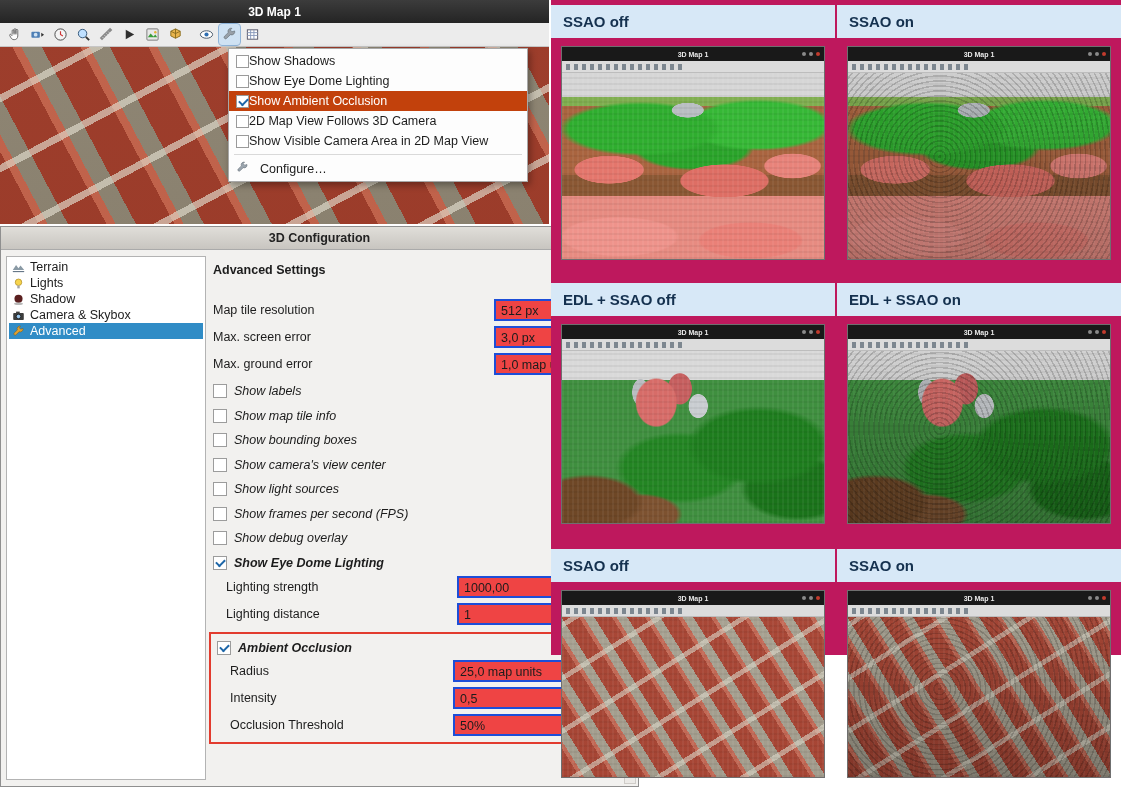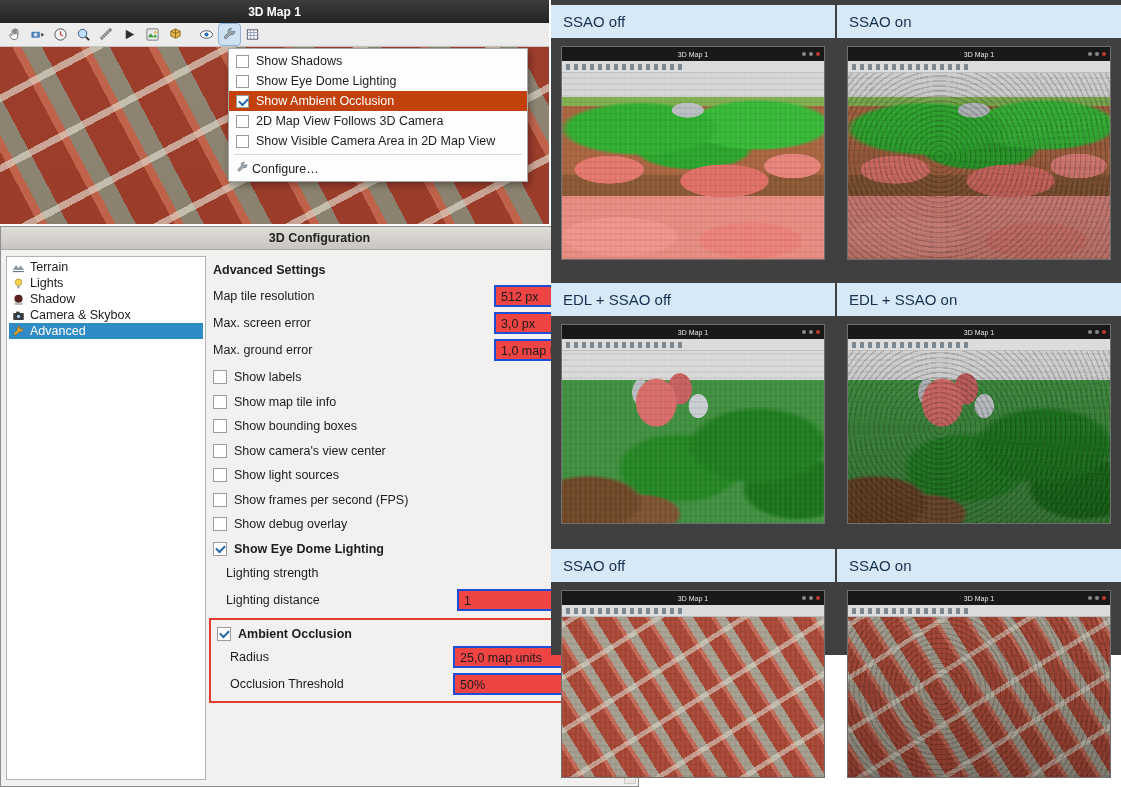--- a/index.html
+++ b/index.html
@@ -28,29 +28,29 @@
       repeating-linear-gradient(62deg, rgba(158,58,40,.95) 0 34px, rgba(196,98,74,.95) 34px 42px, rgba(143,134,116,.85) 42px 60px),
       linear-gradient(#8a8272,#6f6654);
   }
 
   
   .menu {
     position:absolute; left:228px; top:48px; width:300px; z-index:6;
     background:#fdfdfd; border:1px solid #a8a8a8; box-shadow:2px 3px 7px rgba(0,0,0,.35);
     padding:2px 0; font-size:12.5px;
   }
-  .menu-item { height:20px; display:flex; align-items:center; gap:7px; padding:0 7px; color:#1c1c1c; }
+  .menu-item { height:20px; display:flex; align-items:center; padding:0 7px; color:#1c1c1c; }
   .menu-item.sel { background:#c2410c; color:#ffffff; }
   .mcb { width:13px; height:13px; border:1px solid #9a9a9a; background:#fff; flex:0 0 auto; position:relative; }
   .mcb.checked::after, .cb.checked::after {
     content:""; position:absolute; left:2px; top:2px; width:7px; height:4px;
     border-left:2px solid #1d66a8; border-bottom:2px solid #1d66a8; transform:rotate(-45deg);
   }
   .menu-sep { height:1px; background:#d9d9d9; margin:3px 5px; }
-  .menu-cfg { height:21px; display:flex; align-items:center; gap:3px; padding:0 7px; color:#1c1c1c; }
+  .menu-cfg { height:21px; display:flex; align-items:center; gap:11px; padding:0 7px; color:#1c1c1c; }
 
   
   .dlg {
     position:absolute; left:0; top:226px; width:639px; height:561px;
     background:#f2f1ef; border:1px solid #8f8f8f;
   }
   .dlg-title {
     height:23px; background:linear-gradient(#e0ded9,#c8c5c0); border-bottom:1px solid #aaa;
     display:flex; align-items:center; justify-content:center;
     font-size:12.5px; font-weight:bold; color:#222; position:relative;
@@ -64,48 +64,48 @@
     background:#ffffff; border:1px solid #b3b3b3; padding:2px; font-size:12.5px;
   }
   .li { height:16px; display:flex; align-items:center; gap:5px; padding:0 3px; color:#1c1c1c; }
   .li.sel { background:#308cc6; color:#fff; }
   .li svg { flex:0 0 auto; }
 
   .panel {
     position:absolute; left:212px; top:29px; right:16px; bottom:2px;
     font-size:12.5px; color:#1c1c1c;
   }
-  .panel-title { font-weight:bold; margin:7px 0 7px; font-size:12.5px; }
+  .panel-title { font-weight:bold; margin:7px 0 21px; font-size:12.5px; }
   .frow { display:flex; align-items:center; height:23px; margin-bottom:4px; }
   .frow .lbl { flex:1; }
   .spin { width:128px; height:22px; border:2px solid #1d4ed8; background:#ef4444; display:flex;margin-left:47px; }
   .spin.w { width:165px; }
   .spin .v { flex:1; padding:3px 5px; overflow:hidden; white-space:nowrap; }
   .spin .arrs { width:15px; border-left:1px solid #c4c4c4; display:flex; flex-direction:column; background:#f3f3f3; }
   .spin .au, .spin .ad { flex:1; position:relative; }
   .spin .au::after { content:""; position:absolute; left:4px; top:3px; border:3px solid transparent; border-bottom:4px solid #555; }
   .spin .ad::after { content:""; position:absolute; left:4px; bottom:3px; border:3px solid transparent; border-top:4px solid #555; }
   .plainval { width:128px; }
 
-  .cbrow { display:flex; align-items:center; gap:7px; height:24.5px; }
+  .cbrow { display:flex; align-items:center; gap:7px; height:24.5px;font-style:italic; }
   .cb { width:14px; height:14px; border:1px solid #9c9c9c; background:#fff; position:relative; flex:0 0 auto; }
   .cbrow.group { font-weight:bold; }
   .indent { padding-left:13px; }
 
   .ao-box { border:2px solid #e23b2e; margin:7px -4px 0 -4px; padding:3px 6px 6px 6px; }
 
   .sb { position:absolute; top:25px; bottom:2px; right:2px; width:12px; background:#eceae7; border:1px solid #cfccc8; }
   .sb-up, .sb-dn { position:absolute; left:0; right:0; height:12px; }
   .sb-up { top:0; } .sb-dn { bottom:0; }
   .sb-up::after { content:""; position:absolute; left:2px; top:3px; border:3px solid transparent; border-bottom:5px solid #666; }
   .sb-dn::after { content:""; position:absolute; left:2px; bottom:3px; border:3px solid transparent; border-top:5px solid #666; }
   .sb-thumb { position:absolute; left:1px; right:1px; top:14px; height:170px; background:#ccc9c4; border:1px solid #b2afaa; border-radius:2px; }
 
   
-  .cmp { position:absolute; left:551px; top:0; width:570px; height:655px; background:#404040; }
+  .cmp { position:absolute; left:551px; top:0; width:570px; height:655px; background:#be185d;font-weight:bold; }
   .sec { position:absolute; left:0; width:570px; }
   .sec1 { top:5px; } .sec2 { top:283px; } .sec3 { top:549px; }
   .heads { display:flex; gap:2px; }
   .hcell {
     flex:1; height:33px; background:#d7e8f7; color:#15314f;
     display:flex; align-items:center; padding:0 12px; font-size:15px;
   }
   .imgs { display:flex; gap:2px; padding:8px 0 10px; }
   .imgcell { flex:1; padding:0 10px; }
   .mini { width:100%; border:1px solid #6f6f6f; display:flex; flex-direction:column; background:#ddd; }
@@ -382,20 +382,27 @@
       <span>Show debug overlay</span>
     </div>
 
     <div class="cbrow group">
       <span class="cb checked"></span>
       <span>Show Eye Dome Lighting</span>
     </div>
     <div class="indent">
       <div class="frow">
         <span class="lbl">Lighting strength</span>
+        <div class="spin w">
+          <span class="v">1000,00</span>
+          <span class="arrs">
+              <i class="au"></i>
+              <i class="ad"></i>
+            </span>
+        </div>
       </div>
       <div class="frow">
         <span class="lbl">Lighting distance</span>
         <div class="spin w">
           <span class="v">1</span>
           <span class="arrs">
               <i class="au"></i>
               <i class="ad"></i>
             </span>
         </div>
@@ -411,20 +418,30 @@
         <div class="frow">
           <span class="lbl">Radius</span>
           <div class="spin w">
             <span class="v">25,0 map units</span>
             <span class="arrs">
                 <i class="au"></i>
                 <i class="ad"></i>
               </span>
           </div>
         </div>
+        <div class="frow">
+          <span class="lbl">Intensity</span>
+          <div class="spin w">
+            <span class="v">0,5</span>
+            <span class="arrs">
+                <i class="au"></i>
+                <i class="ad"></i>
+              </span>
+          </div>
+        </div>
         <div class="frow" style="margin-bottom:0;">
           <span class="lbl">Occlusion Threshold</span>
           <div class="spin w">
             <span class="v">50%</span>
             <span class="arrs">
                 <i class="au"></i>
                 <i class="ad"></i>
               </span>
           </div>
         </div>

